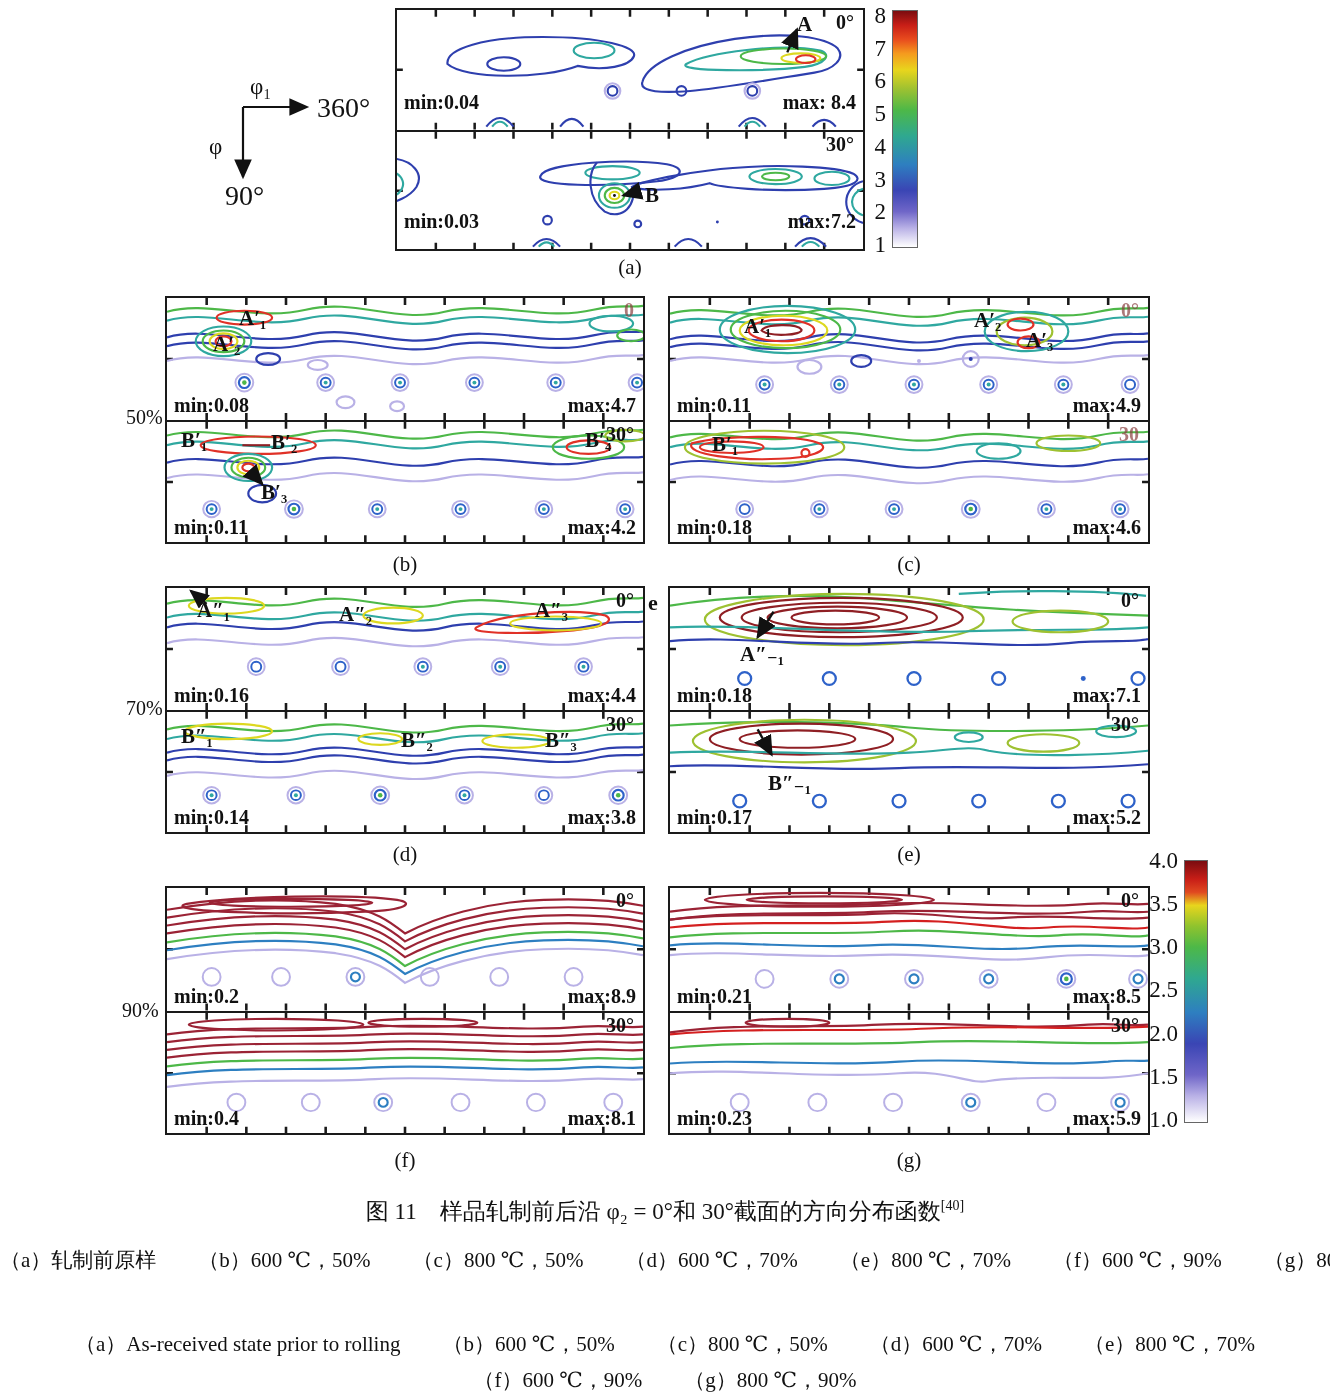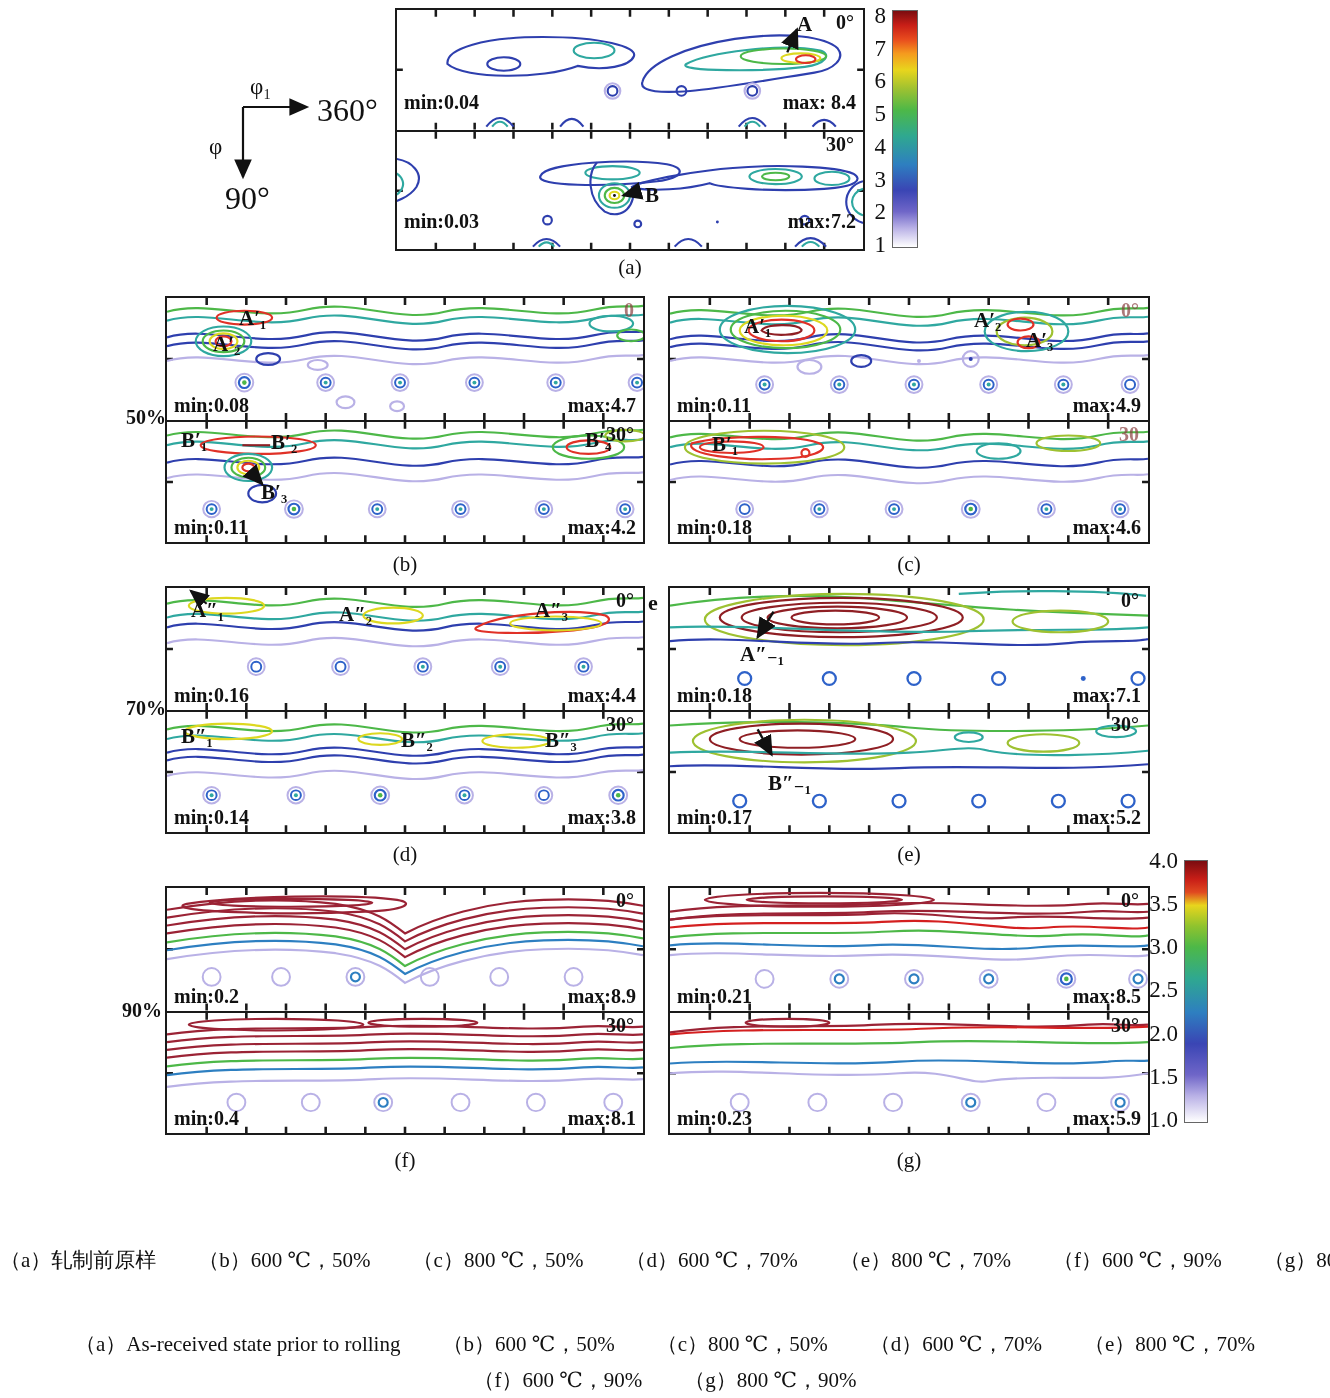--- a/index.html
+++ b/index.html
@@ -11,32 +11,32 @@
   .sub+.sub{border-top:2.5px solid #1a1a1a}
   svg.plot{position:absolute;left:0;top:0;width:100%;height:100%;display:block}
   .minmax{position:absolute;font-weight:700;font-size:20px;white-space:nowrap}
   .min{left:7px;bottom:3px}
   .max{right:7px;bottom:3px}
   .pa .min,.pa .max{bottom:16px}
   .ang{position:absolute;top:1px;right:9px;font-weight:700;font-size:20px;white-space:nowrap}
   .faint{color:#8a4040;opacity:.7}
   .flb{position:absolute;font-weight:700;font-size:21px;white-space:nowrap;line-height:1}
   .pcap{position:absolute;text-align:center;font-size:21px}
-  .rowlbl{position:absolute;font-weight:700;font-size:20px}
+  .rowlbl{position:absolute;font-weight:400;font-size:20px}
   .marker-e{position:absolute;font-weight:700;font-size:22px}
   .cb-ticks{position:absolute;display:flex;flex-direction:column;justify-content:space-between;align-items:flex-end;font-size:23px;line-height:1}
   .cb-bar{position:absolute;border:1.5px solid #666}
   .cb-bar-a{background:linear-gradient(to bottom,#7a0c10 0%,#c81e17 6%,#e84b1e 12%,#f59a1e 18%,#e8d51d 25%,#9ec131 33%,#4db848 42%,#2fa890 53%,#2e7fc0 65%,#3a45b4 76%,#6f66c8 85%,#b9b1e6 92%,#ffffff 100%)}
   .cb-bar-fg{background:linear-gradient(to bottom,#7a0c10 0%,#c81e17 7%,#e04a20 12%,#e8d51d 17%,#8fc32e 25%,#4db848 33%,#2fa890 45%,#2e7fc0 58%,#3a45b4 70%,#6f66c8 82%,#b9b1e6 90%,#ffffff 100%)}
   .cap{position:absolute;left:0;width:1330px;text-align:center;white-space:nowrap}
   .cap sup{font-size:14px}
   .axleg{position:absolute;left:195px;top:62px;width:170px;height:150px}
   .axleg span{position:absolute;white-space:nowrap}
   .axleg .phi{font-size:23px}
-  .axleg .deg{font-size:32px}
+  .axleg .deg{font-size:28px}
 </style>
 </head>
 <body>
 
 <div class="fig">
 
 <svg width="0" height="0" style="position:absolute">
 <defs>
 <marker id="ah" markerWidth="10" markerHeight="9" refX="8" refY="4" orient="auto">
           <path d="M0 0L9 4L0 8Z" fill="#111"></path>
@@ -329,21 +329,21 @@
         <path stroke="#e03127" d="M312 40C336 26 412 20 442 28C452 33 442 40 410 43C368 47 302 47 312 40Z"></path>
         <ellipse stroke="#ddd820" cx="392" cy="36" rx="46" ry="7"></ellipse>
         <use href="#dotA" x="90" y="80"></use>
             <use href="#dotA" x="175" y="80"></use>
             <use href="#dotB" x="258" y="80"></use>
         <use href="#dotB" x="336" y="80"></use>
             <use href="#dotB" x="420" y="80"></use>
         <path d="M40 16L24 3" stroke="#111" stroke-width="2.2" marker-end="url(#ah)"></path>
       </g>
     </svg>
-    <span class="flb" style="left:24px;top:12px">A″₁</span>
+    <span class="flb" style="left:30px;top:12px">A″₁</span>
     <span class="flb" style="left:172px;top:16px">A″₂</span>
     <span class="flb" style="left:368px;top:12px">A″₃</span>
     <span class="ang">0°</span>
     <span class="minmax min">min:0.16</span>
     <span class="minmax max">max:4.4</span>
   </div>
   <div class="sub">
     <svg class="plot" viewBox="0 0 480 124" preserveAspectRatio="none">
       <use href="#ticks"></use>
       <g fill="none" stroke-width="2.2">
@@ -545,17 +545,20 @@
   <span>4.0</span>
   <span>3.5</span>
   <span>3.0</span>
   <span>2.5</span>
   <span>2.0</span>
   <span>1.5</span>
   <span>1.0</span>
 </div>
 <div class="cb-bar cb-bar-fg" style="left:1184px;top:860px;width:24px;height:263px"></div>
 
+<div class="cap" style="top:1196px;font-size:23px">
+  <span>图 11　样品轧制前后沿 φ₂ = 0°和 30°截面的方向分布函数</span><sup>[40]</sup>
+</div>
 <div class="cap" style="top:1246px;font-size:21px">（a）轧制前原样　　（b）600 ℃，50%　　（c）800 ℃，50%　　（d）600 ℃，70%　　（e）800 ℃，70%　　（f）600 ℃，90%　　（g）800 ℃，90%</div>
 <div class="cap" style="top:1330px;font-size:21px">（a）As-received state prior to rolling　　（b）600 ℃，50%　　（c）800 ℃，50%　　（d）600 ℃，70%　　（e）800 ℃，70%</div>
 <div class="cap" style="top:1366px;font-size:21px">（f）600 ℃，90%　　（g）800 ℃，90%</div>
 
 </div>
 
 </body></html>

